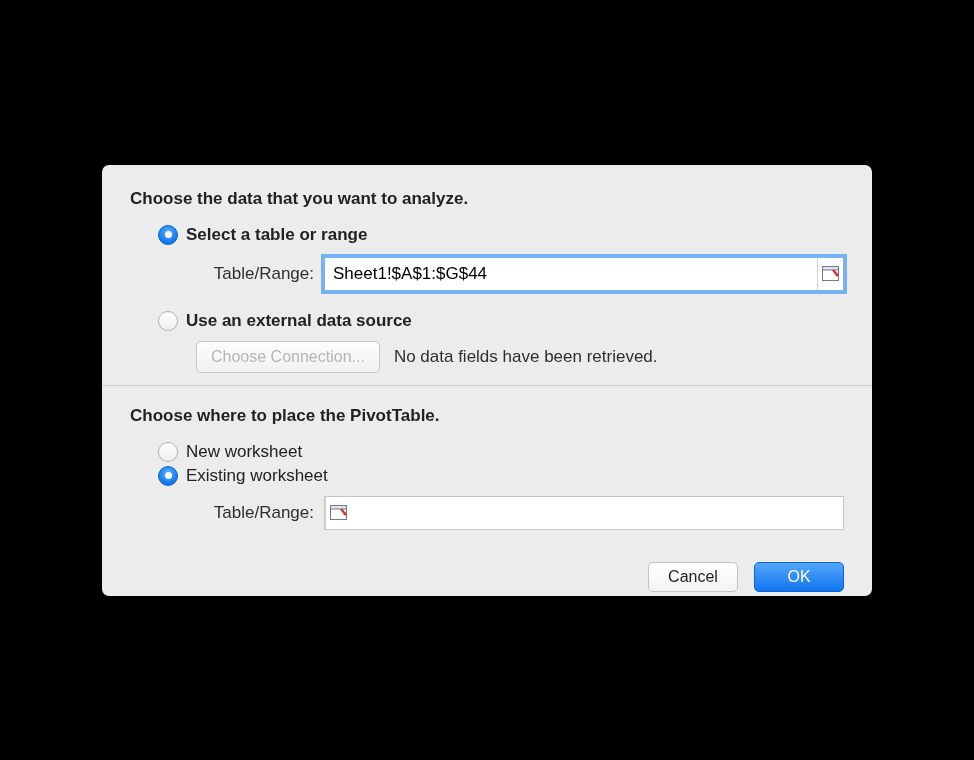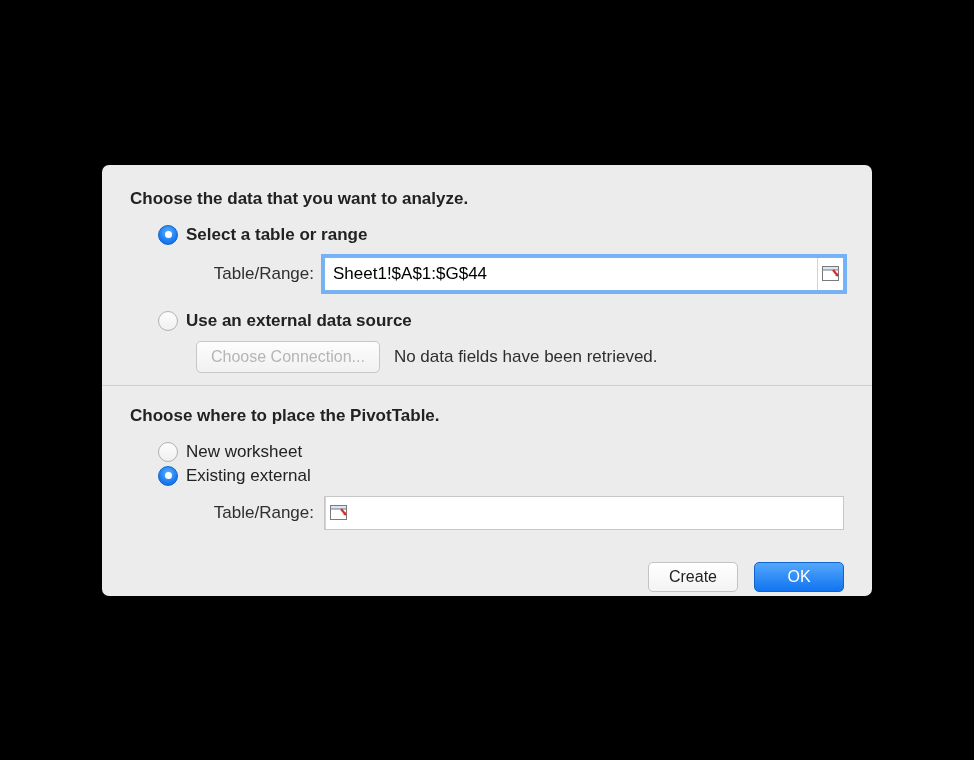--- a/index.html
+++ b/index.html
@@ -214,36 +214,36 @@
 
     <div class="section-title placement">Choose where to place the PivotTable.</div>
 
     <div class="row opt-row">
       <div class="radio"></div>
       <span class="opt-label">New worksheet</span>
     </div>
 
     <div class="row opt-row" style="margin-top:2px">
       <div class="radio selected"></div>
-      <span class="opt-label">Existing external</span>
+      <span class="opt-label">Existing worksheet</span>
     </div>
 
     <div class="field-row field-row2">
       <div class="field-label">Table/Range:</div>
       <div class="field-box">
         <div class="collapse-btn">
           <svg viewBox="0 0 17 15">
             <rect x="0.5" y="0.5" width="16" height="14" fill="#fff" stroke="#7a7a7a"></rect>
             <rect x="0.5" y="0.5" width="16" height="3.5" fill="#d9e6f7" stroke="#7a7a7a"></rect>
             <path d="M11 4 L16 10" stroke="#d42e2e" stroke-width="2.2"></path>
             <polygon points="16,10 13.2,10 16,7" fill="#d42e2e"></polygon>
           </svg>
         </div>
       </div>
     </div>
 
     <div class="footer">
-      <div class="btn btn-cancel">Create</div>
+      <div class="btn btn-cancel">Cancel</div>
       <div class="btn btn-ok">OK</div>
     </div>
 
   </div>
 </div>
 
 </body></html>

